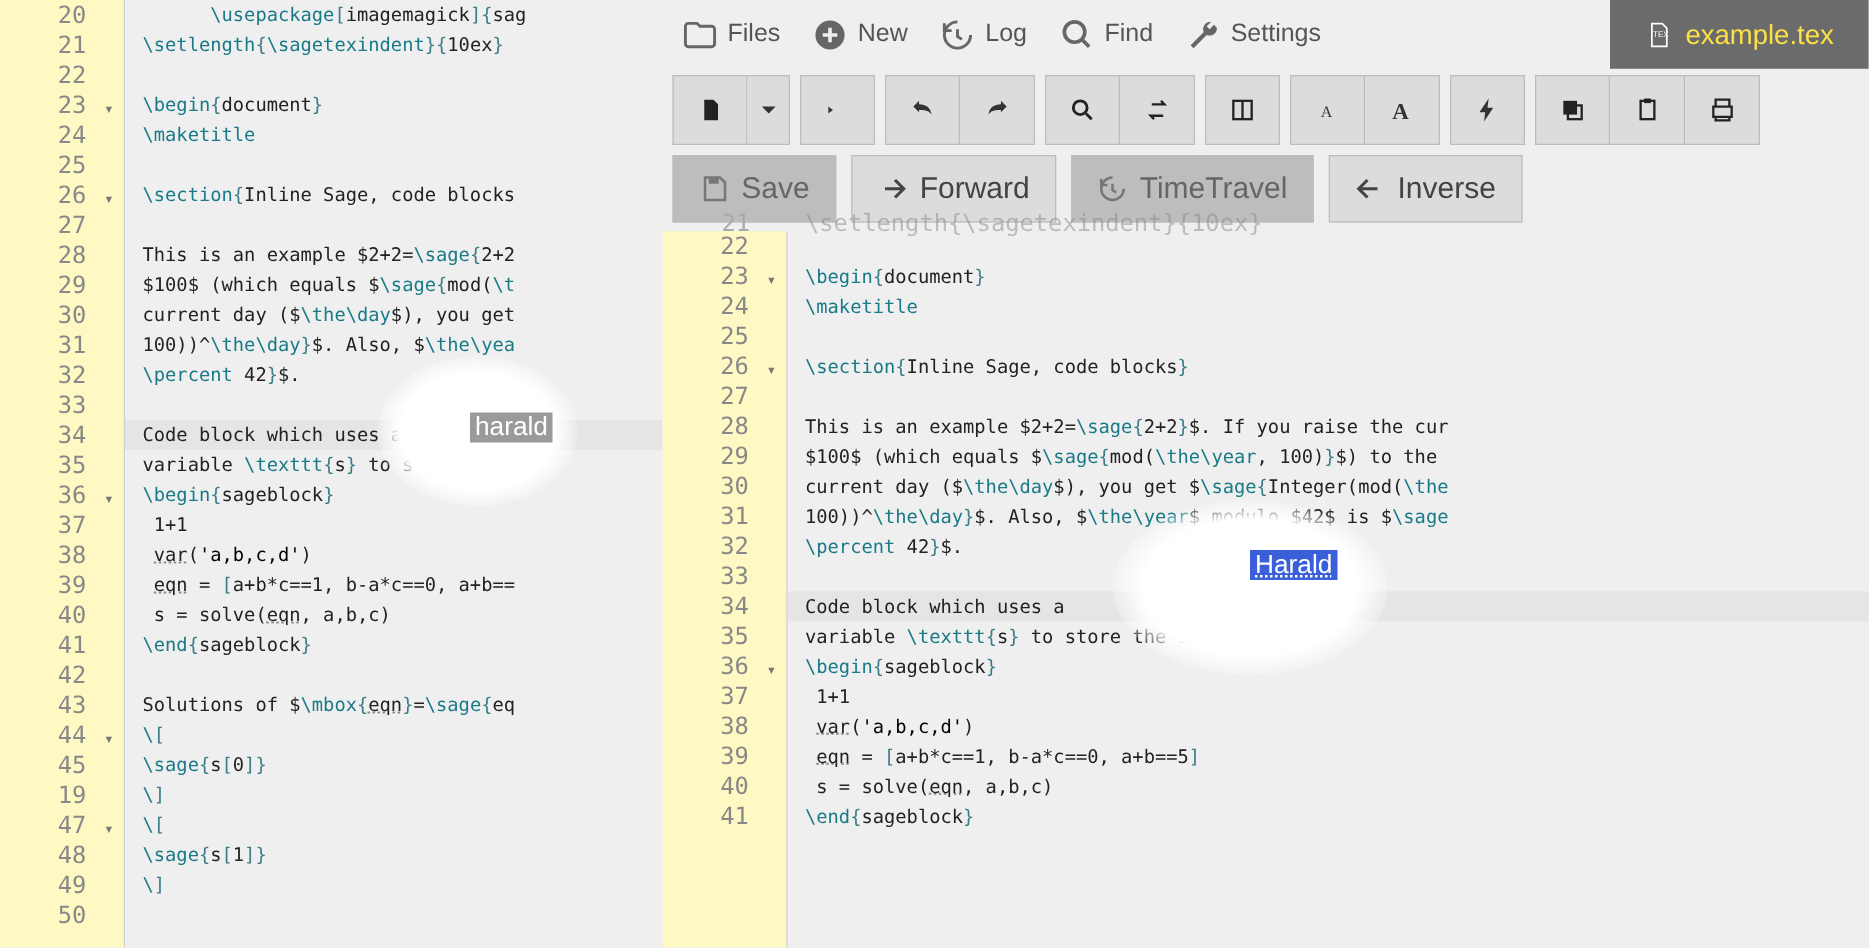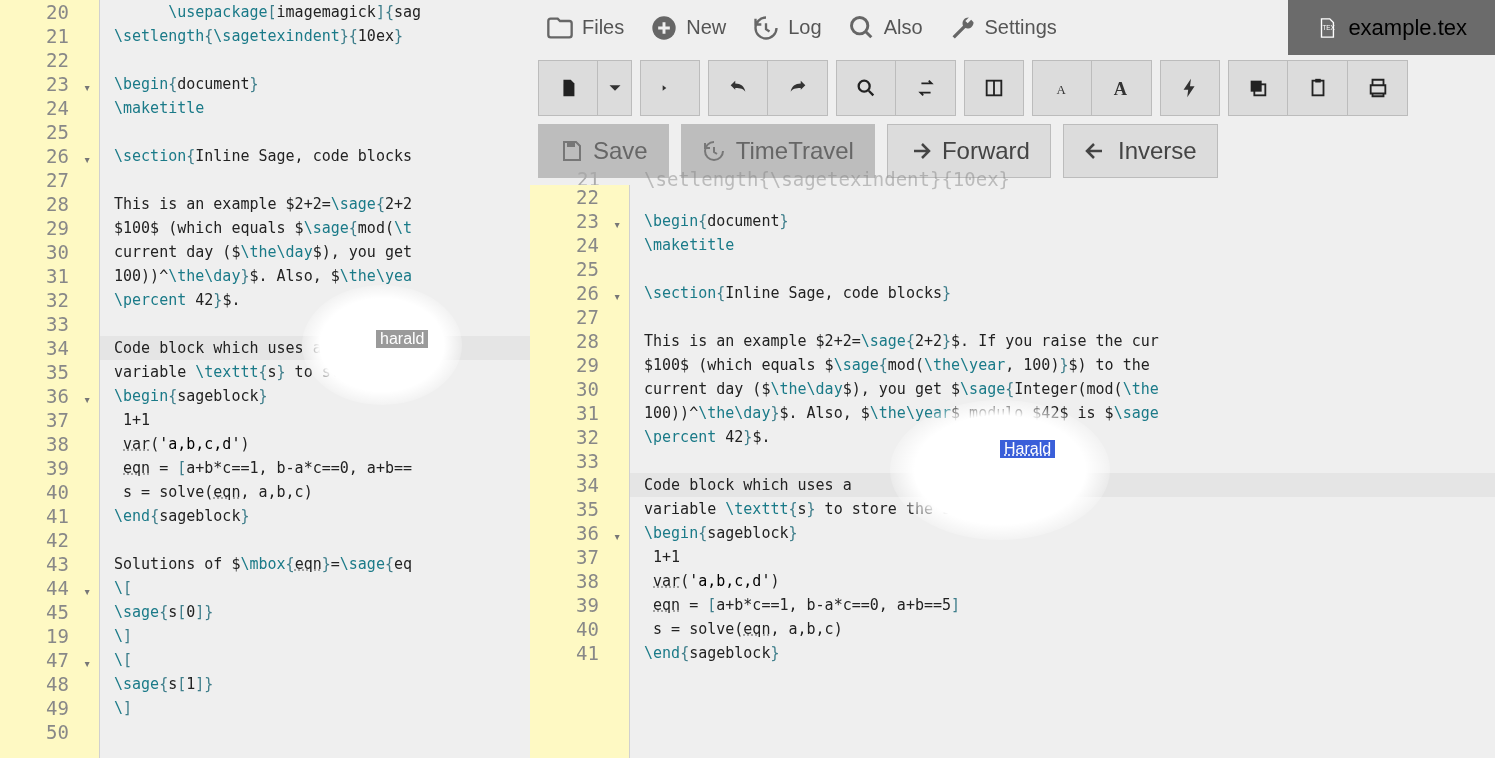--- a/index.html
+++ b/index.html
@@ -78,21 +78,21 @@
     display:flex; align-items:center; gap:8px;
     color:#555; font-size:20px;
     cursor:pointer;
     padding: 4px 6px;
   }
   .tabbtn svg { width:28px; height:28px; fill:#666; }
   .filetab {
     margin-left:auto;
     align-self:stretch;
     background:#6b6b6b;
-    color:#000000;
+    color:#fde047;
     display:flex; align-items:center;
     padding: 0 28px;
     font-size:22px;
     gap:10px;
   }
   .filetab svg { width:22px; height:22px; fill:#fff; }
 
   
   .iconbar {
     position:absolute; left:0; right:0; top:55px; height:65px;
@@ -129,21 +129,21 @@
   
   .presence {
     position:absolute;
     border-radius:50%;
     background: radial-gradient(ellipse at center, #ffffff 0%, #ffffff 55%, rgba(255,255,255,0) 75%);
     pointer-events:none;
   }
   .left-presence { left: 302px; top: 285px; width: 160px; height:120px; }
   .right-presence { left: 890px; top: 400px; width: 220px; height:140px; }
   .plabel {
-    position:absolute; font-size:16px; color:#fff;
+    position:absolute; font-size:21px; color:#fff;
     padding:0 4px;
   }
   .left-plabel { left:376px; top:330px; background:#9a9a9a; }
   .right-plabel { left:1000px; top:440px; background:#3a5fd9; text-decoration:underline dotted #fff;}
 </style>
 </head>
 <body>
 
 <div class="pane left-pane">
   <div class="gutter" id="left-gutter">
@@ -202,21 +202,21 @@
       <svg viewBox="0 0 24 24">
           <path d="M12 3a9 9 0 1 0 9 9M3 4v5h5M12 8v5l3 2" fill="none" stroke="#666" stroke-width="2"></path>
         </svg>
       <span>Log</span>
     </div>
     <div class="tabbtn">
       <svg viewBox="0 0 24 24">
           <circle cx="10" cy="10" r="7" fill="none" stroke="#666" stroke-width="2.5"></circle>
           <path d="M20 20l-5-5" stroke="#666" stroke-width="2.5"></path>
         </svg>
-      <span>Also</span>
+      <span>Find</span>
     </div>
     <div class="tabbtn">
       <svg viewBox="0 0 24 24">
           <path d="M21 7a5 5 0 0 1-7 5L5 21l-2-2 9-9a5 5 0 0 1 5-7l-3 3 2 2 3-3z" fill="#666"></path>
         </svg>
       <span>Settings</span>
     </div>
     <div class="filetab">
       <svg viewBox="0 0 24 24">
           <path d="M6 2h9l4 4v16H6z" fill="none" stroke="#fff" stroke-width="1.5"></path>
@@ -320,31 +320,31 @@
   </div>
 
   <div class="actionbar">
     <div class="abtn grey">
       <svg viewBox="0 0 24 24">
           <path d="M5 3h12l4 4v14H5z" fill="none" stroke="#777" stroke-width="2"></path>
           <rect x="8" y="3" width="8" height="5" fill="#777"></rect>
         </svg>
       <span>Save</span>
     </div>
+    <div class="abtn">
+      <svg viewBox="0 0 24 24">
+          <path d="M14 5l7 7-7 7M21 12H6a6 6 0 0 0 0 0" fill="none" stroke="#444" stroke-width="2.5"></path>
+        </svg>
+      <span>Forward</span>
+    </div>
     <div class="abtn grey">
       <svg viewBox="0 0 24 24">
           <path d="M12 3a9 9 0 1 0 9 9M3 4v5h5M12 8v5l3 2" fill="none" stroke="#777" stroke-width="2"></path>
         </svg>
       <span>TimeTravel</span>
-    </div>
-    <div class="abtn">
-      <svg viewBox="0 0 24 24">
-          <path d="M14 5l7 7-7 7M21 12H6a6 6 0 0 0 0 0" fill="none" stroke="#444" stroke-width="2.5"></path>
-        </svg>
-      <span>Forward</span>
     </div>
     <div class="abtn">
       <svg viewBox="0 0 24 24">
           <path d="M10 5L3 12l7 7M3 12h15" fill="none" stroke="#444" stroke-width="2.5"></path>
         </svg>
       <span>Inverse</span>
     </div>
   </div>
 
   <div style="position:absolute; left:100px; top:168px; font-family:Menlo,monospace; font-size:19px; color:#888; padding-left:14px; opacity:0.5; white-space:pre;">\setlength{\sagetexindent}{10ex}</div>

